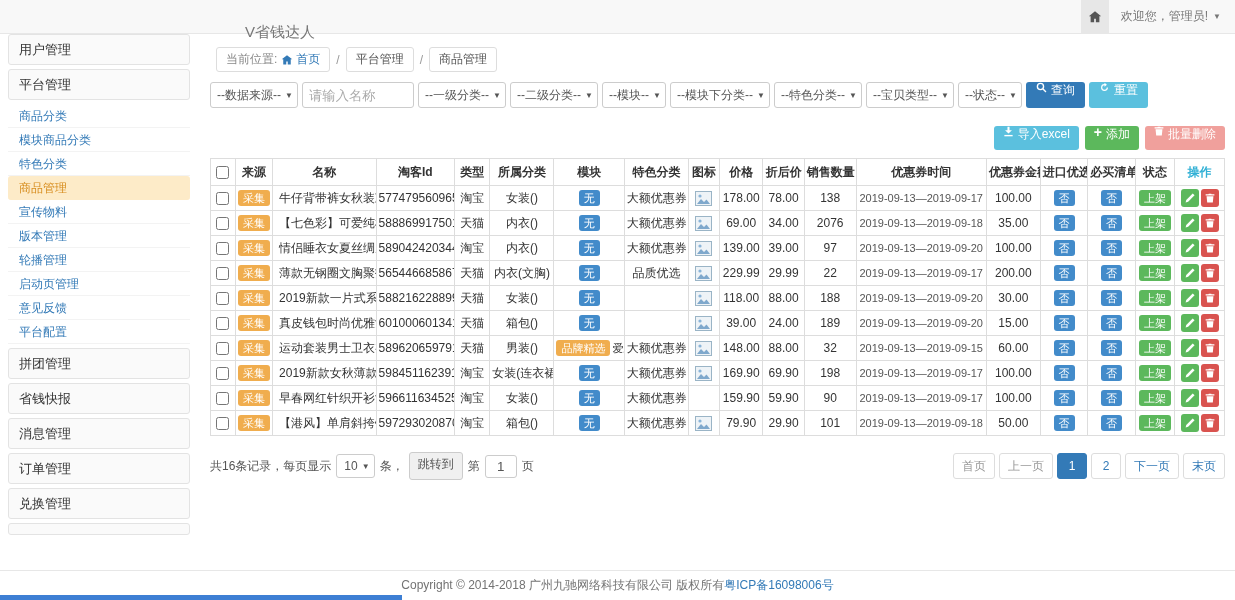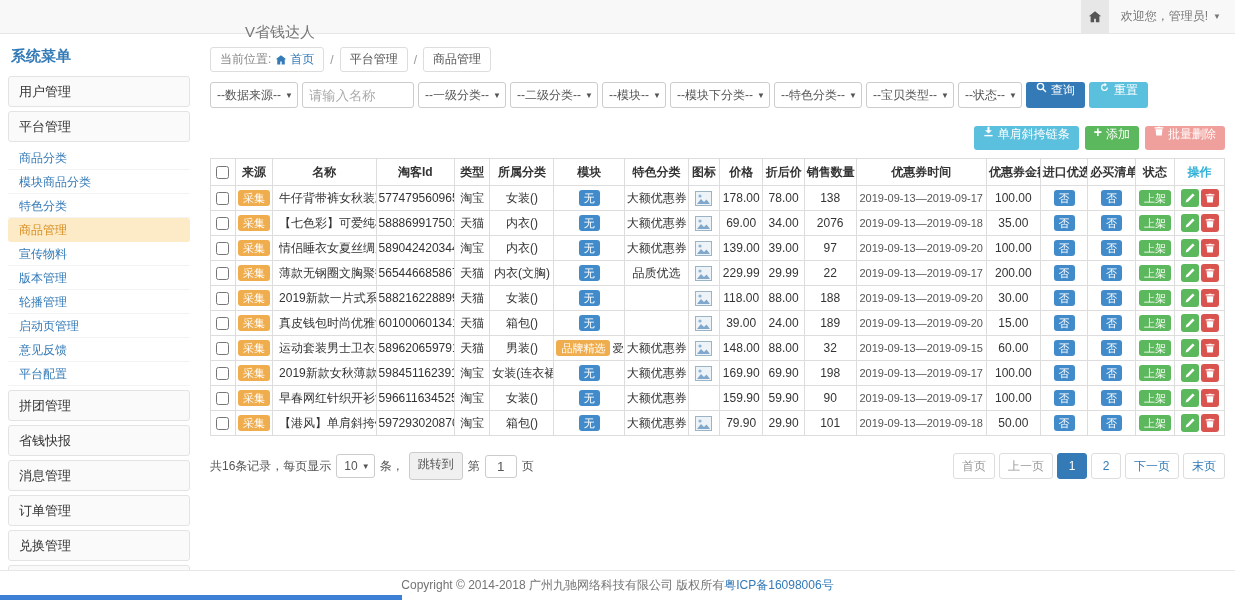--- a/index.html
+++ b/index.html
@@ -22,21 +22,21 @@
   .side-title { color: #337ab7; font-size: 15px; font-weight: bold; margin: 13px 0 10px 3px; }
   .side-group { height: 31px; line-height: 29px; background: #fafafa; border: 1px solid #e3e3e3;
     border-radius: 3px; padding-left: 10px; margin-bottom: 4px; color: #333; font-size: 13px; cursor: pointer; }
   .side-group.partial { height: 12px; overflow: hidden; }
   .side-sub { margin-bottom: 4px; }
   .side-link { height: 24px; line-height: 24px; padding-left: 11px; color: #337ab7;
     border-bottom: 1px solid #f3f3f3; cursor: pointer; }
   .side-link.active { background: #fdebc8; color: #d78d1e; border-radius: 3px; border-bottom-color: #fdebc8; }
   
   .main { position: absolute; left: 210px; top: 34px; right: 10px; bottom: 30px; }
-  .breadcrumb { margin-top: 13px; display: flex; align-items: center; gap: 6px; color: #888; }
+  .breadcrumb { margin-top: 13px; display: flex; align-items: center; gap: 6px; color: #888; margin-left: 6px; }
   .crumb-box { border: 1px solid #ddd; border-radius: 3px; padding: 3px 9px; background: #fff;
     display: inline-flex; align-items: center; gap: 4px; }
   .crumb-home { color: #337ab7; cursor: pointer; display: inline-flex; align-items: center; gap: 3px; }
   .crumb-link { color: #555; cursor: pointer; }
   .crumb-sep { color: #999; }
   
   .filter-row { margin-top: 10px; display: flex; align-items: center; gap: 4px; flex-wrap: nowrap; }
   .f-select { height: 26px; line-height: 24px; border: 1px solid #ccc; border-radius: 3px; background: #fff;
     color: #555; padding: 0 16px 0 6px; position: relative; cursor: pointer; white-space: nowrap; }
   .f-select .caret-sm { position: absolute; right: 4px; top: 1px; color: #555; }
@@ -106,21 +106,20 @@
         </svg>
       </div>
       <div class="welcome">
         <span>欢迎您，管理员!</span>
         <span class="caret-sm">▼</span>
       </div>
     </div>
   </header>
 
   <aside class="sidebar">
-    <div class="side-title">系统菜单</div>
     <div id="sidebar-menu">
         <div class="side-group">用户管理</div>
         <div class="side-group">平台管理</div>
         <div class="side-sub">
           <div class="side-link">商品分类</div>
           <div class="side-link">模块商品分类</div>
           <div class="side-link">特色分类</div>
           <div class="side-link active">商品管理</div>
           <div class="side-link">宣传物料</div>
           <div class="side-link">版本管理</div>
@@ -180,21 +179,21 @@
         <span>重置</span>
       </button>
     </div>
 
     <div class="toolbar">
       <button class="btn sm btn-info">
         <svg width="11" height="11" viewBox="0 0 16 16">
           <path d="M6.5 1h3v5H13l-5 5-5-5h3.5z" fill="#fff"></path>
           <rect x="2" y="13" width="12" height="2" fill="#fff"></rect>
         </svg>
-        <span>单肩斜挎链条</span>
+        <span>导入excel</span>
       </button>
       <button class="btn sm btn-success">
         <span class="plus">+</span>
         <span>添加</span>
       </button>
       <button class="btn sm btn-danger-light">
         <svg width="10" height="10" viewBox="0 0 16 16">
           <path d="M6 1h4l.5 1H15v2H1V2h4.5zM2.5 5h11L12.5 15h-9z" fill="#fff"></path>
         </svg>
         <span>批量删除</span>

